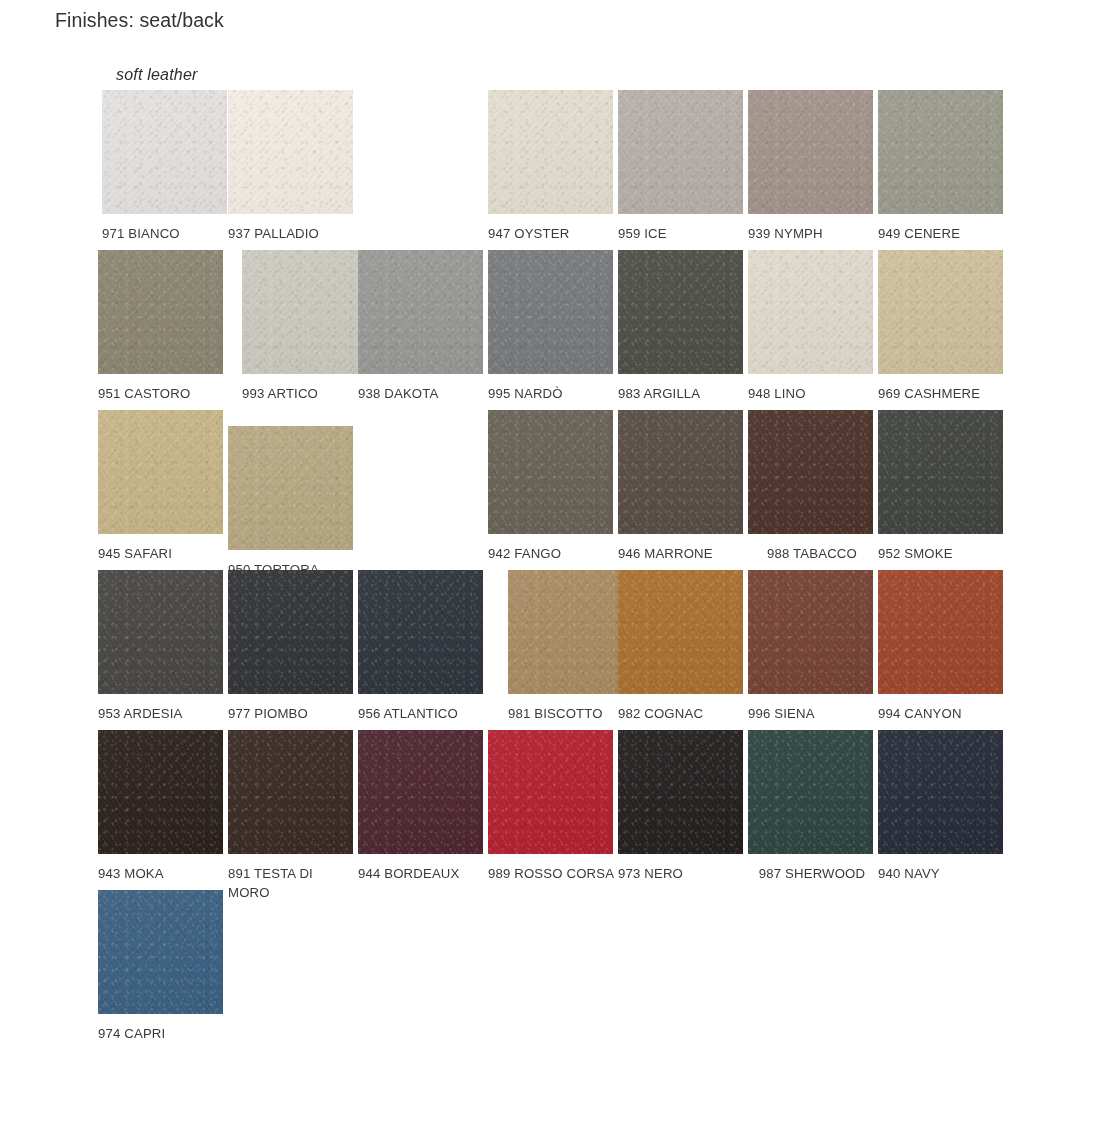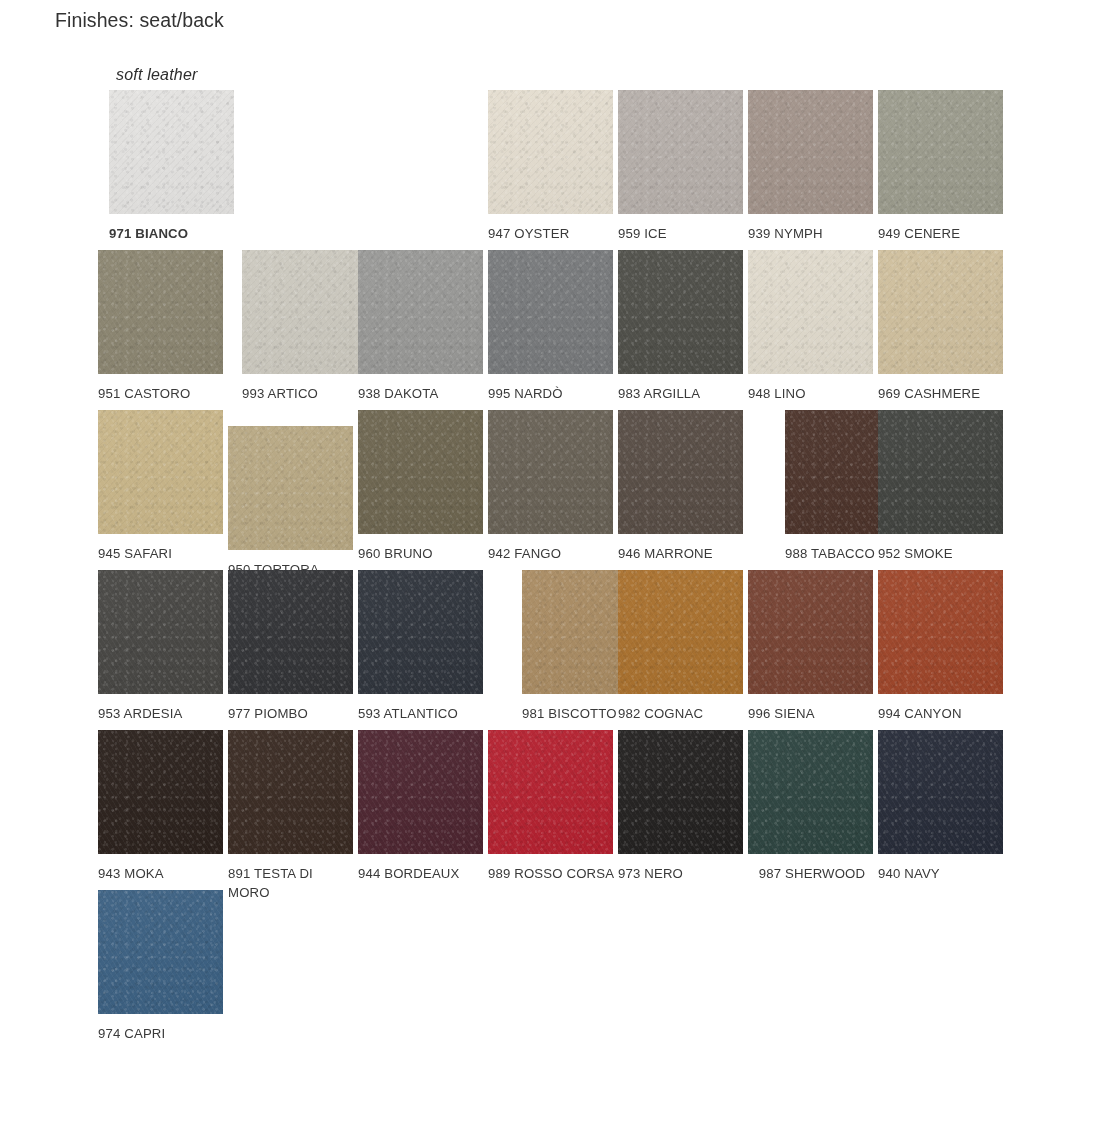--- a/index.html
+++ b/index.html
@@ -110,23 +110,27 @@
 </style>
 </head>
 <body>
 
 <div id="page-title">Finishes: seat/back</div>
 
 <div id="category-label">soft leather</div>
 
 <div id="swatch-grid">
     <div class="swatch-row">
-      <div class="swatch-cell" style="left: 11px; font-weight: bold;">
+      <div class="swatch-cell" style="left: 4px;">
         <div class="swatch-chip" style="background-color: rgb(227, 226, 224);"></div>
         <div class="swatch-label">971 BIANCO</div>
+      </div>
+      <div class="swatch-cell" style="left: 130px;">
+        <div class="swatch-chip" style="background-color: rgb(242, 236, 227);"></div>
+        <div class="swatch-label">937 PALLADIO</div>
       </div>
       <div class="swatch-cell" style="left: 390px;">
         <div class="swatch-chip" style="background-color: rgb(228, 221, 207);"></div>
         <div class="swatch-label">947 OYSTER</div>
       </div>
       <div class="swatch-cell" style="left: 520px;">
         <div class="swatch-chip" style="background-color: rgb(182, 175, 170);"></div>
         <div class="swatch-label">959 ICE</div>
       </div>
       <div class="swatch-cell" style="left: 650px;">
@@ -170,55 +174,51 @@
     </div>
     <div class="swatch-row">
       <div class="swatch-cell" style="left: 0px;">
         <div class="swatch-chip" style="background-color: rgb(200, 181, 136);"></div>
         <div class="swatch-label">945 SAFARI</div>
       </div>
       <div class="swatch-cell" style="left: 130px; margin-top: 16px;">
         <div class="swatch-chip" style="background-color: rgb(184, 168, 131);"></div>
         <div class="swatch-label">950 TORTORA</div>
       </div>
-      <div class="swatch-cell" style="left: 260px;">
-        <div class="swatch-chip" style="background-color: rgb(109, 101, 79);"></div>
-        <div class="swatch-label">960 BRUNO</div>
-      </div>
       <div class="swatch-cell" style="left: 390px;">
         <div class="swatch-chip" style="background-color: rgb(104, 97, 85);"></div>
         <div class="swatch-label">942 FANGO</div>
       </div>
       <div class="swatch-cell" style="left: 520px;">
         <div class="swatch-chip" style="background-color: rgb(87, 76, 68);"></div>
         <div class="swatch-label">946 MARRONE</div>
       </div>
-      <div class="swatch-cell" style="left: 687px;">
+      <div class="swatch-cell" style="left: 650px; text-align: center;">
         <div class="swatch-chip" style="background-color: rgb(76, 51, 42);"></div>
         <div class="swatch-label">988 TABACCO</div>
       </div>
       <div class="swatch-cell" style="left: 780px;">
         <div class="swatch-chip" style="background-color: rgb(65, 67, 63);"></div>
         <div class="swatch-label">952 SMOKE</div>
       </div>
     </div>
     <div class="swatch-row">
       <div class="swatch-cell" style="left: 0px;">
         <div class="swatch-chip" style="background-color: rgb(71, 70, 67);"></div>
         <div class="swatch-label">953 ARDESIA</div>
       </div>
       <div class="swatch-cell" style="left: 130px;">
         <div class="swatch-chip" style="background-color: rgb(50, 51, 54);"></div>
         <div class="swatch-label">977 PIOMBO</div>
       </div>
       <div class="swatch-cell" style="left: 260px;">
         <div class="swatch-chip" style="background-color: rgb(47, 52, 60);"></div>
-        <div class="swatch-label">593 ATLANTICO</div>
-      </div>
-      <div class="swatch-cell" style="left: 384px; padding-left: 40px;">
+        <div class="swatch-label">956 ATLANTICO</div>
+      </div>
+      <div class="swatch-cell" style="left: 370px; padding-left: 40px;">
         <div class="swatch-chip" style="background-color: rgb(169, 139, 98);"></div>
         <div class="swatch-label">981 BISCOTTO</div>
       </div>
       <div class="swatch-cell" style="left: 520px;">
         <div class="swatch-chip" style="background-color: rgb(169, 112, 45);"></div>
         <div class="swatch-label">982 COGNAC</div>
       </div>
       <div class="swatch-cell" style="left: 650px;">
         <div class="swatch-chip" style="background-color: rgb(118, 66, 50);"></div>
         <div class="swatch-label">996 SIENA</div>

